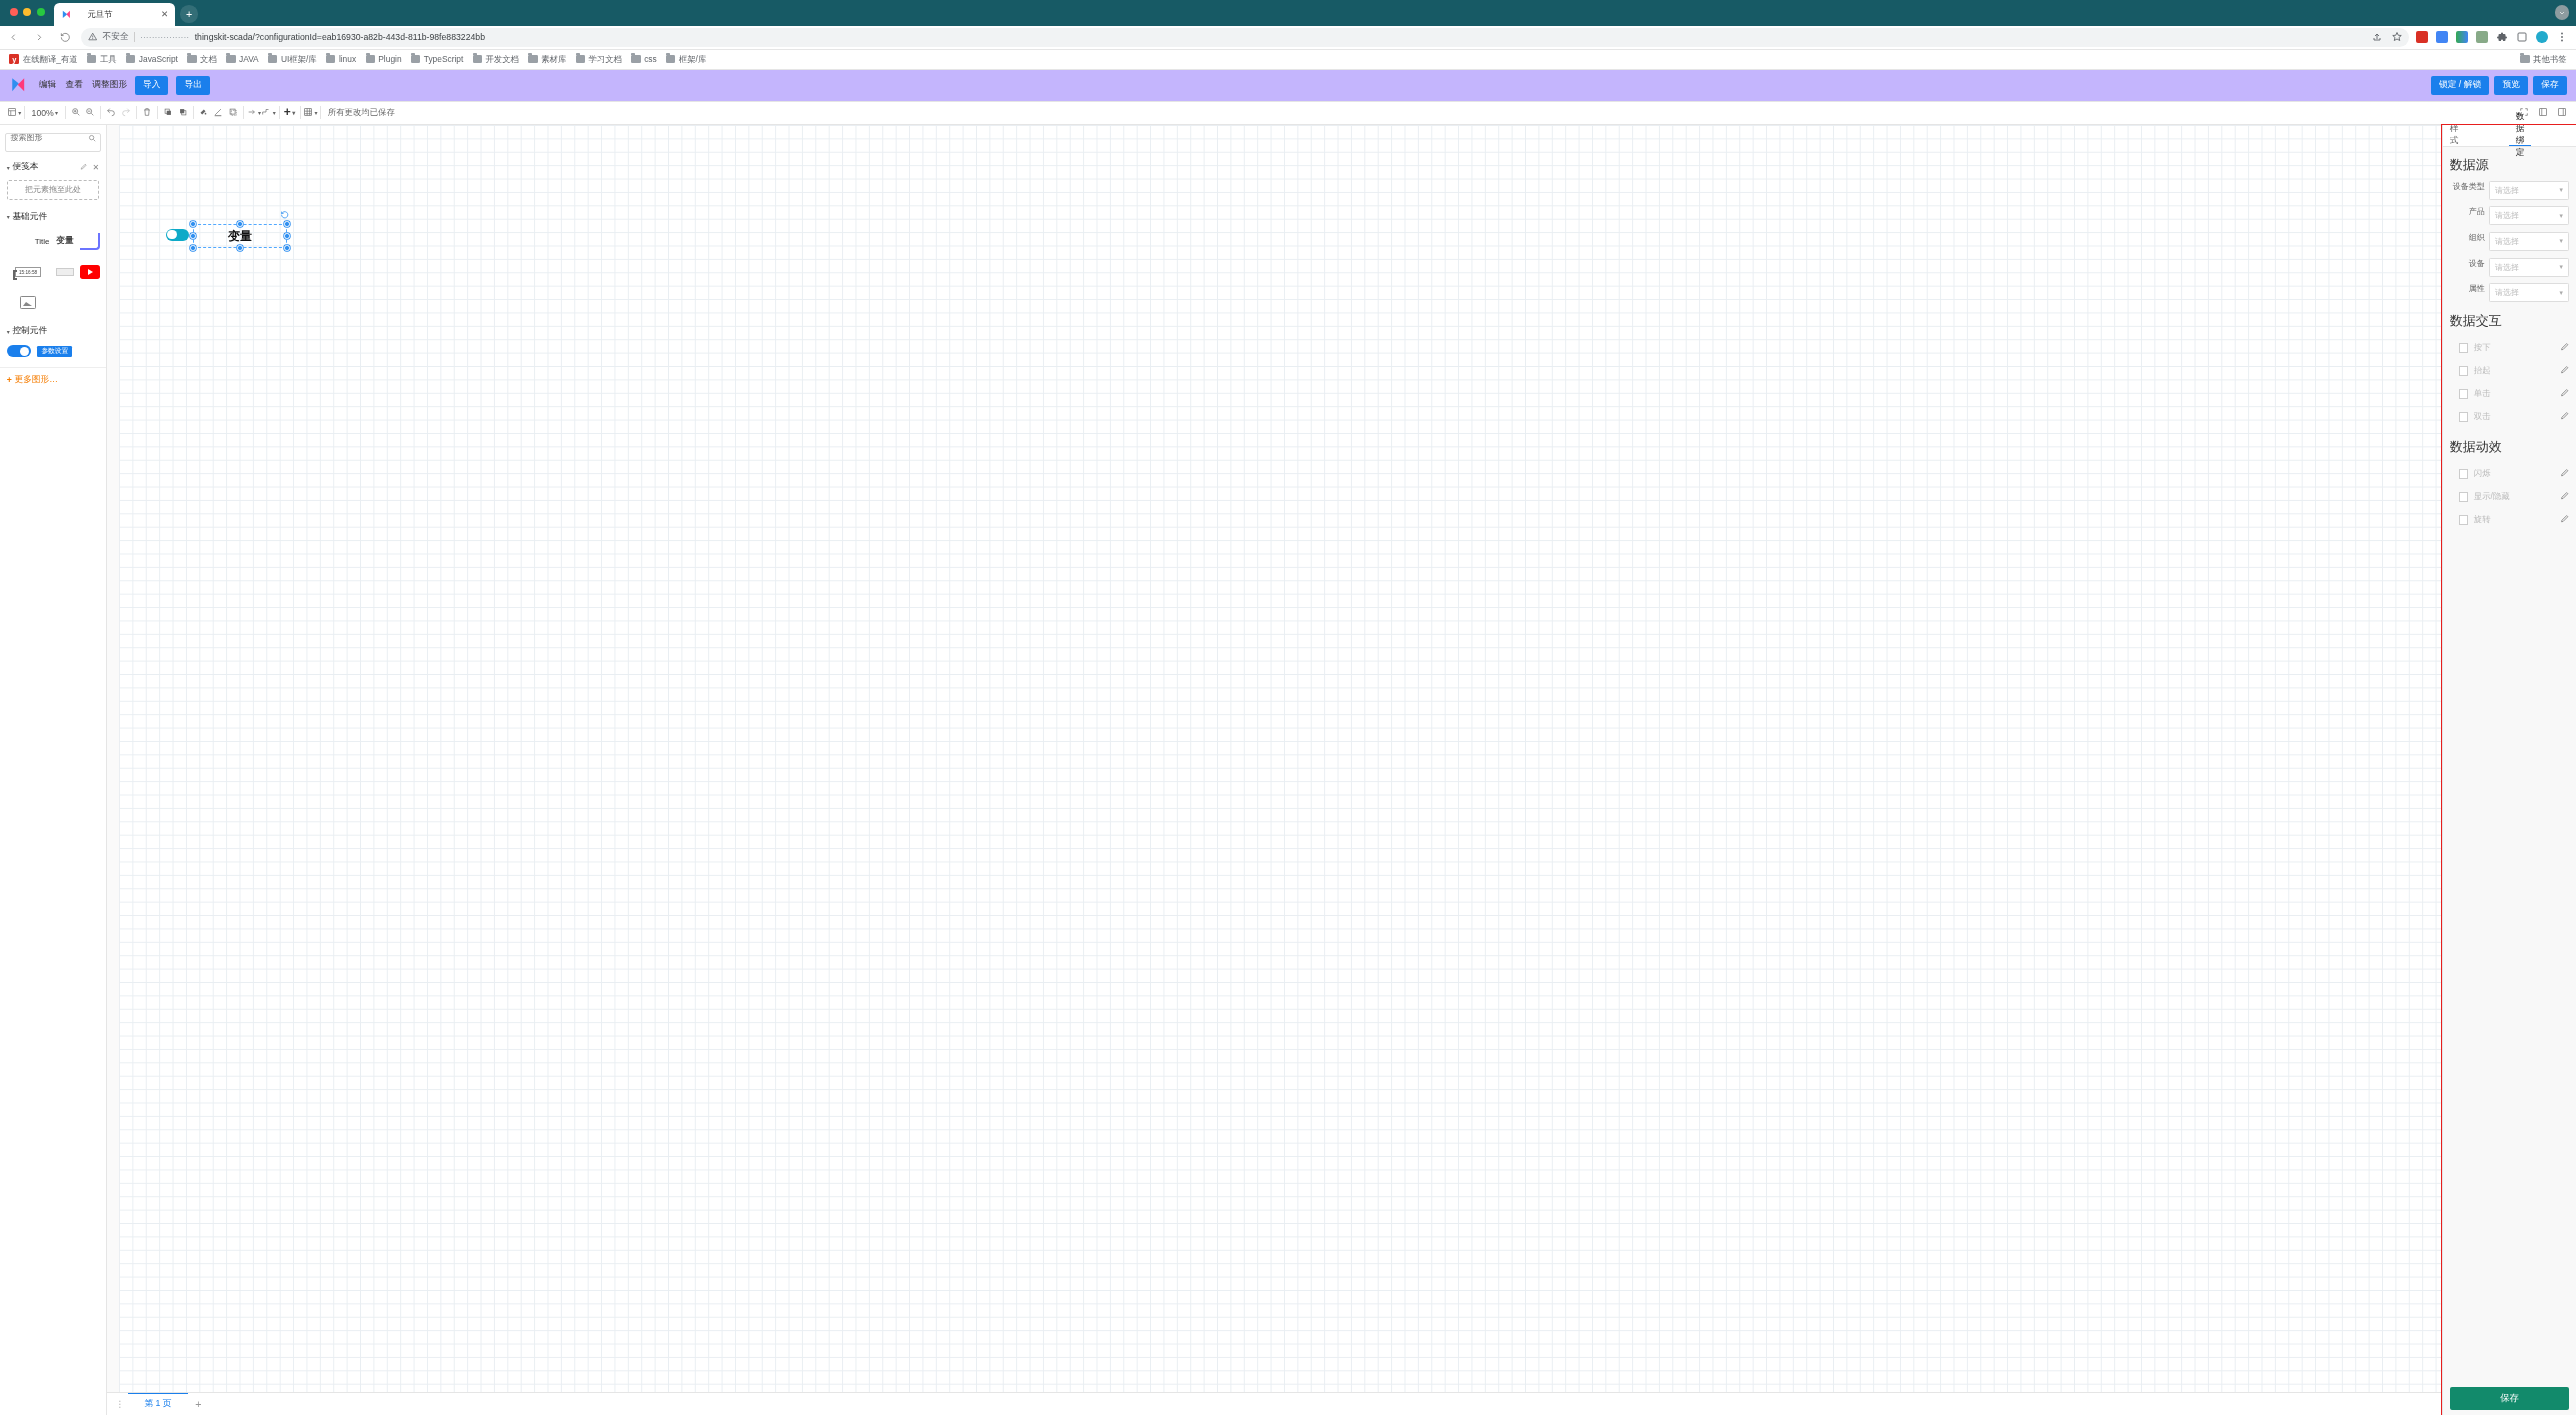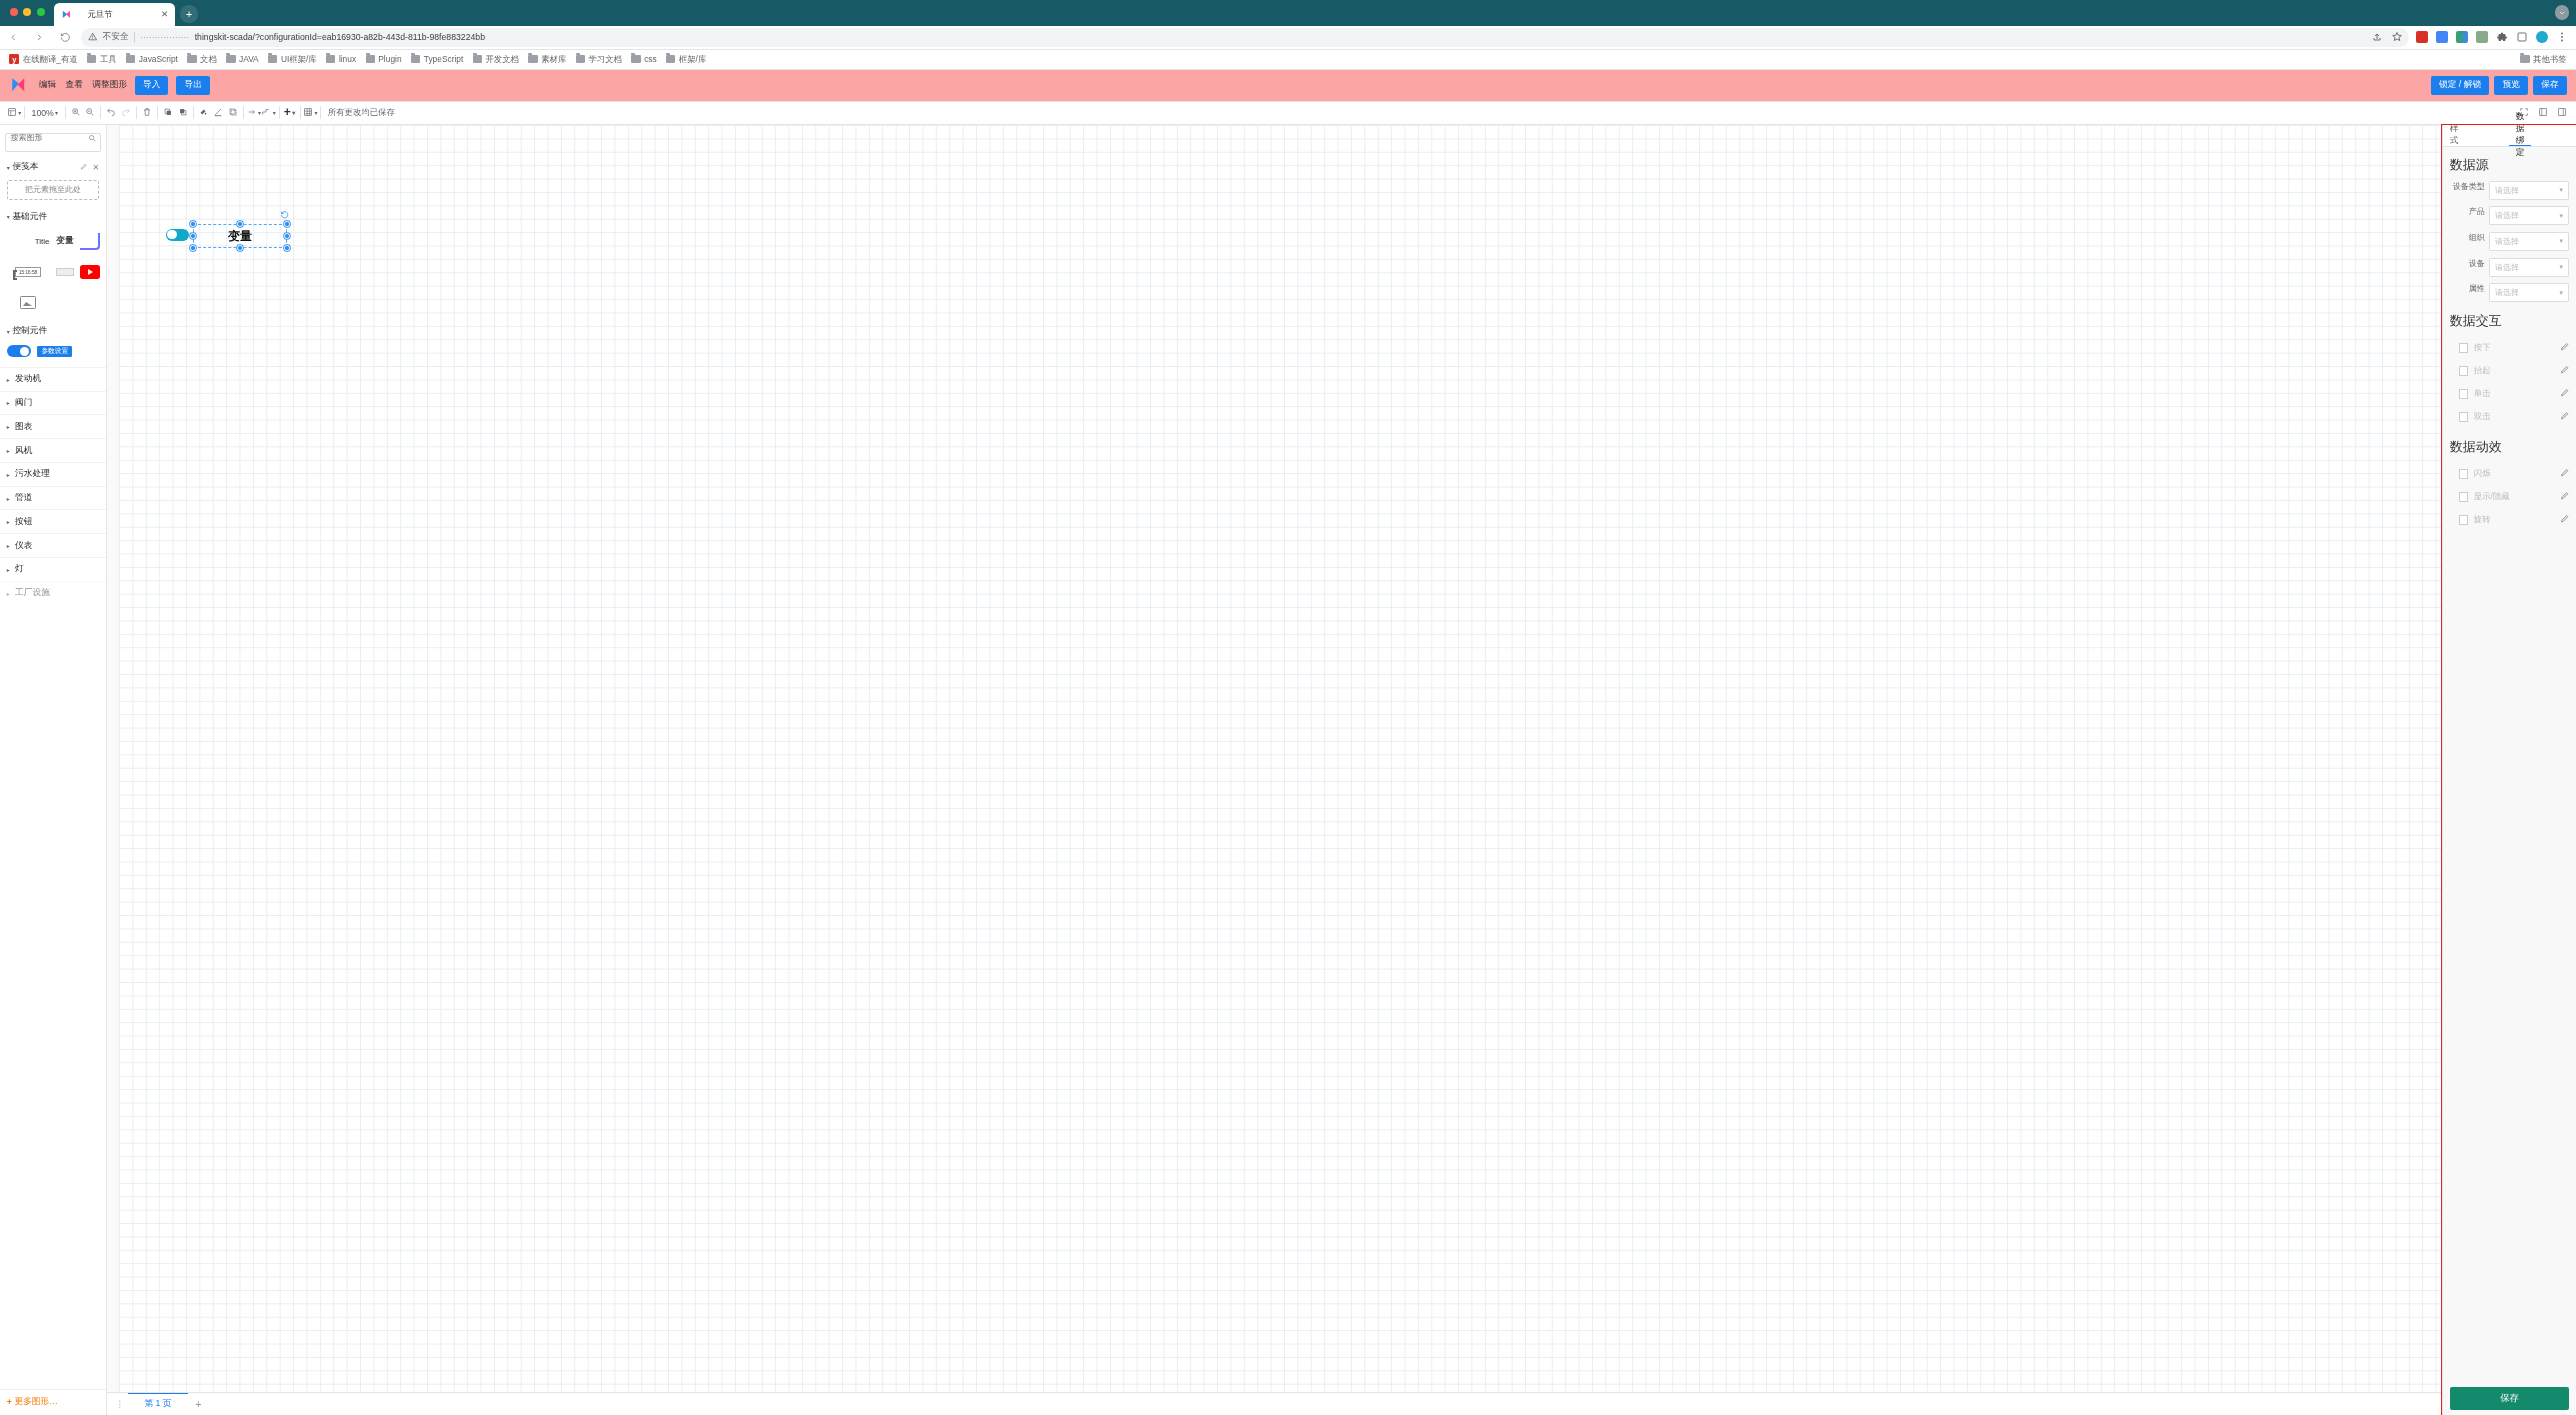--- a/index.html
+++ b/index.html
@@ -31,21 +31,21 @@
 .ext-icons .ext { width: 12px; height: 12px; border-radius: 2px; }
 
 .bookmarks-bar { height: 20px; background: #fff; border-bottom: 0.7px solid #e5e5e5; display: flex; align-items: center; padding: 0 9.4px; gap: 9.4px; font-size: 8.4px; color: #5f6368; }
 .bm { display: flex; align-items: center; gap: 3.4px; }
 .folder-ico { width: 9.4px; height: 7.4px; background: #9aa0a6; border-radius: 1.3px; position: relative; }
 .folder-ico::before { content:""; position:absolute; top:-2px; left:0; width:4px; height:2px; background:#9aa0a6; border-radius:0.7px 0.7px 0 0; }
 .yd-ico { background:#d93025; color:#fff; width:10px; height:10px; display:flex; align-items:center; justify-content:center; font-size:7.4px; font-weight:bold; border-radius:1.3px; }
 .bookmarks-right { margin-left: auto; }
 
 
-.app-header { height: 32px; background: #fca5a5; border-bottom: 0.7px solid #e5e5e5; display: flex; align-items: center; padding: 0 9.4px; gap: 8px; }
+.app-header { height: 32px; background: #c4b5fd; border-bottom: 0.7px solid #e5e5e5; display: flex; align-items: center; padding: 0 9.4px; gap: 8px; }
 .logo { display:flex; align-items:center; gap:1.3px; }
 .app-menu { display: flex; gap: 9.4px; font-size: 8.7px; color: #333; margin-left: 4px; }
 .btn { display: inline-flex; align-items: center; justify-content: center; height: 19px; padding: 0 8px; border-radius: 2px; font-size: 8.7px; cursor: pointer; border:none; }
 .btn-blue { background: #1a7fec; color: #fff; }
 .right-actions { margin-left: auto; display: flex; gap: 5.4px; border-radius: 9px; }
 
 
 .toolbar { height: 23px; background: #fff; border-bottom: 0.7px solid #e5e5e5; display: flex; align-items: center; padding: 0 6.7px; font-size: 8.7px; color: #555; }
 .tb-sep { width: 0.7px; height: 13.4px; background: #e3e3e3; margin: 0 2.7px; }
 .tb-ico { width: 14.8px; height: 14.8px; display: flex; align-items: center; justify-content: center; color: #666; border-radius:2px; }
@@ -500,32 +500,20 @@
 
     <div class="lp-section">
       <span class="caret">▾</span>
       <span>控制元件</span>
     </div>
     <div class="lp-switch-row">
       <div class="lp-switch"></div>
       <div class="lp-param">参数设置</div>
     </div>
 
-    <div class="cat-list">
-      <div class="cat-item">发动机</div>
-      <div class="cat-item">阀门</div>
-      <div class="cat-item">图表</div>
-      <div class="cat-item">风机</div>
-      <div class="cat-item">污水处理</div>
-      <div class="cat-item">管道</div>
-      <div class="cat-item">按钮</div>
-      <div class="cat-item">仪表</div>
-      <div class="cat-item">灯</div>
-      <div class="cat-item" style="opacity:.5;">工厂设施</div>
-    </div>
     <div class="more-shapes">更多图形…</div>
   </div>
 
   <div class="left-collapse-handle">◂</div>
 
   <div class="canvas-wrap">
     <div class="canvas">
       <div class="sel-obj">
         <div class="sel-toggle"></div>
         <div class="sel-border"></div>

